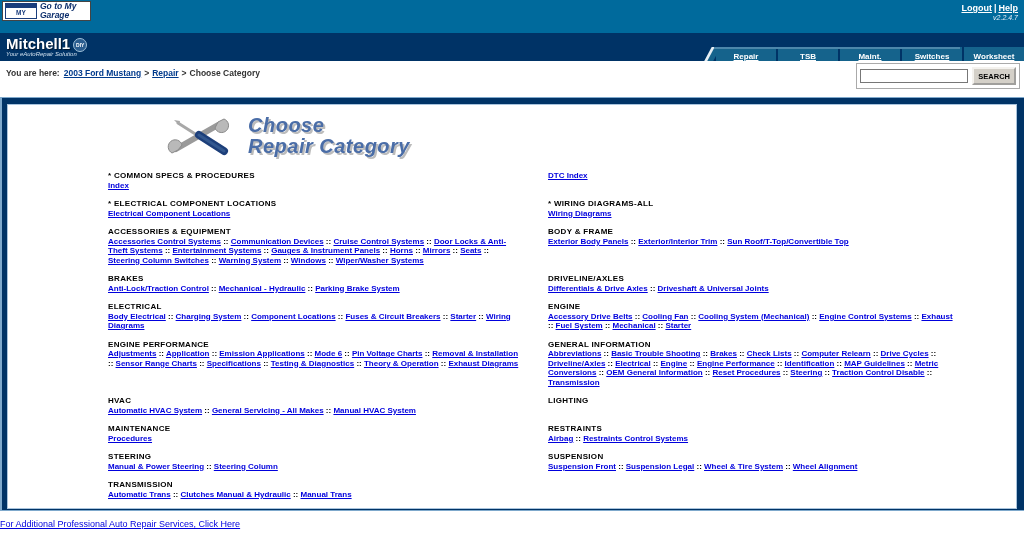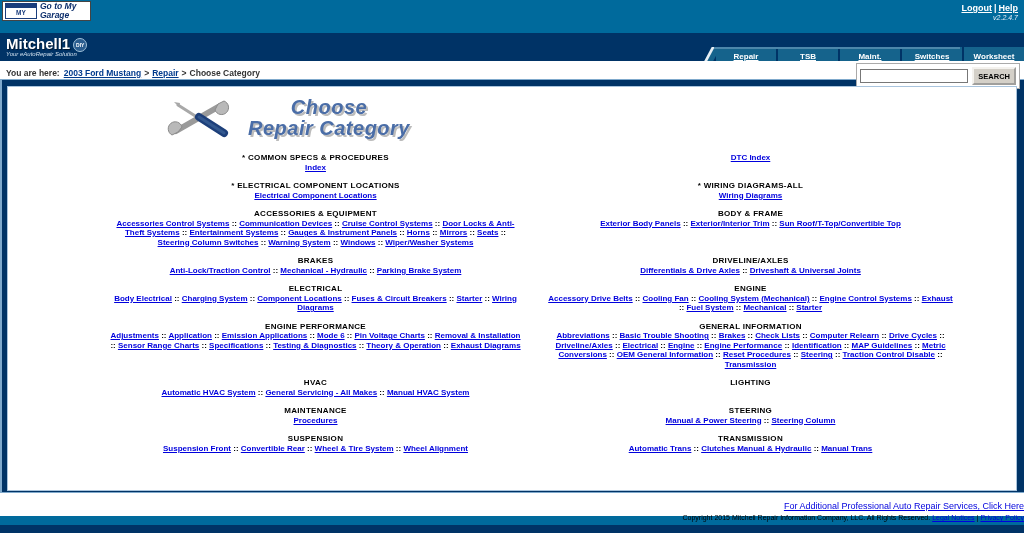--- a/index.html
+++ b/index.html
@@ -33,48 +33,48 @@
          line-height:12px; vertical-align:2px; margin-left:3px; }
   .tagline { font-size:6px; color:#cfe0ee; margin-top:-2px; font-style:italic; }
   .tabs { position:absolute; right:0; bottom:0; height:14px; display:flex; }
   .tab-slash { width:9px; background:#15638c; transform:skewX(-28deg); border-left:3px solid #e8eef4; margin-right:-3px; }
   .tabstripe { position:absolute; top:0; left:6px; right:64px; height:2px; background:#4d87ab; z-index:2; }
   .tab { width:62px; text-align:center; background:#15638c; border-left:2px solid #003366; line-height:13px; }
   .tab:first-of-type { border-left:none; }
   .tab a { color:#fff; font-weight:bold; font-size:8px; text-decoration:underline; }
 
   
-  .crumbrow { height:18px; background:#fff; position:relative; font-size:8.5px; padding:7px 0 0 6px; }
+  .crumbrow { height:36px; background:#fff; position:relative; font-size:8.5px; padding:7px 0 0 6px; }
   .youarehere { font-weight:bold; color:#333; margin-right:4px; }
   #crumbs a { color:#003a8c; font-weight:bold; text-decoration:underline; }
   .crumb-sep { color:#333; font-weight:bold; margin:0 3px; }
   .crumb-current { color:#333; font-weight:bold; }
   .searchwrap { position:absolute; top:2px; right:4px; background:#fff; border:1px solid #aaa;
                 padding:3px; display:flex; gap:4px; align-items:center; }
   .searchwrap input { width:108px; height:14px; border:1px solid #777; font-size:9px; padding:0 2px; }
   .searchbtn { height:18px; font-size:7.5px; font-weight:bold; color:#000; background:#d4d0c8;
                border:2px outset #f4f2ee; padding:0 4px; font-family:"Liberation Sans",sans-serif; }
 
   
   .main { background:#003366; height:413px; border-top:1px solid #7fa9cc; border-left:2px solid #7fa9cc;
-          padding:6px 7px 0 5px;text-align:center; }
+          padding:6px 7px 0 5px; }
   .panel { background:#fff; border:1px solid #a9c4dd; height:405px; position:relative; overflow:hidden; }
 
   .titleblock { display:flex; align-items:center; margin:8px 0 0 158px; height:46px; }
   .titletext { font-size:20px; font-weight:bold; font-style:italic; color:#4a6da7; line-height:21px;
                margin-left:12px; letter-spacing:0.5px; text-shadow:2px 2px 0 #bcbcbc; }
 
   .catgrid { display:grid; grid-template-columns:440px 430px; margin:12px 0 0 100px; }
   .cat { margin-bottom:9px; padding-right:25px; }
   .cat .cat-h { font-size:8px; font-weight:bold; color:#000; letter-spacing:0.3px; line-height:9.5px; }
   .cat .links { font-size:8px; font-weight:bold; line-height:9.5px; color:#000; }
   .cat .links a { color:#0000dd; text-decoration:underline; }
 
   
-  .footwhite { background:#fff; border-top:1px solid #7fa9cc; text-align:right; padding:2px 0 1px; height:24px; }
+  .footwhite { background:#fff; border-top:1px solid #7fa9cc; text-align:left; padding:2px 0 1px; height:24px; }
   .svcline a { color:#0000dd; font-size:9px; text-decoration:underline; }
   .copyline { font-size:7px; color:#000; margin-top:1px; }
   .copyline a { color:#0000dd; text-decoration:underline; }
   .copyline .sep2 { margin:0 2px; }
   .topline { margin-top:1px; }
   .topline a { color:#003366; font-weight:bold; font-size:9px; text-decoration:underline; }
   .bottombar { height:9px; background:#006a9c; }
 </style>
 </head>
 <body>
@@ -191,26 +191,30 @@
           <div class="links"><a>Automatic HVAC System</a> :: <a>General Servicing - All Makes</a> :: <a>Manual HVAC System</a></div>
         </div>
         <div class="cat">
           <div class="cat-h">LIGHTING</div>
         </div>
         <div class="cat">
           <div class="cat-h">MAINTENANCE</div>
           <div class="links"><a>Procedures</a></div>
         </div>
         <div class="cat">
+          <div class="cat-h">RESTRAINTS</div>
+          <div class="links"><a>Airbag</a> :: <a>Restraints Control Systems</a></div>
+        </div>
+        <div class="cat">
           <div class="cat-h">STEERING</div>
           <div class="links"><a>Manual &amp; Power Steering</a> :: <a>Steering Column</a></div>
         </div>
         <div class="cat">
           <div class="cat-h">SUSPENSION</div>
-          <div class="links"><a>Suspension Front</a> :: <a>Convertible Rear</a> :: <a>Wheel &amp; Tire System</a> :: <a>Wheel Alignment</a></div>
+          <div class="links"><a>Suspension Front</a> :: <a>Suspension Legal</a> :: <a>Wheel &amp; Tire System</a> :: <a>Wheel Alignment</a></div>
         </div>
         <div class="cat">
           <div class="cat-h">TRANSMISSION</div>
           <div class="links"><a>Automatic Trans</a> :: <a>Clutches Manual &amp; Hydraulic</a> :: <a>Manual Trans</a></div>
         </div>
         <div class="cat"></div>
       </div>
   </div>
 </div>
 

